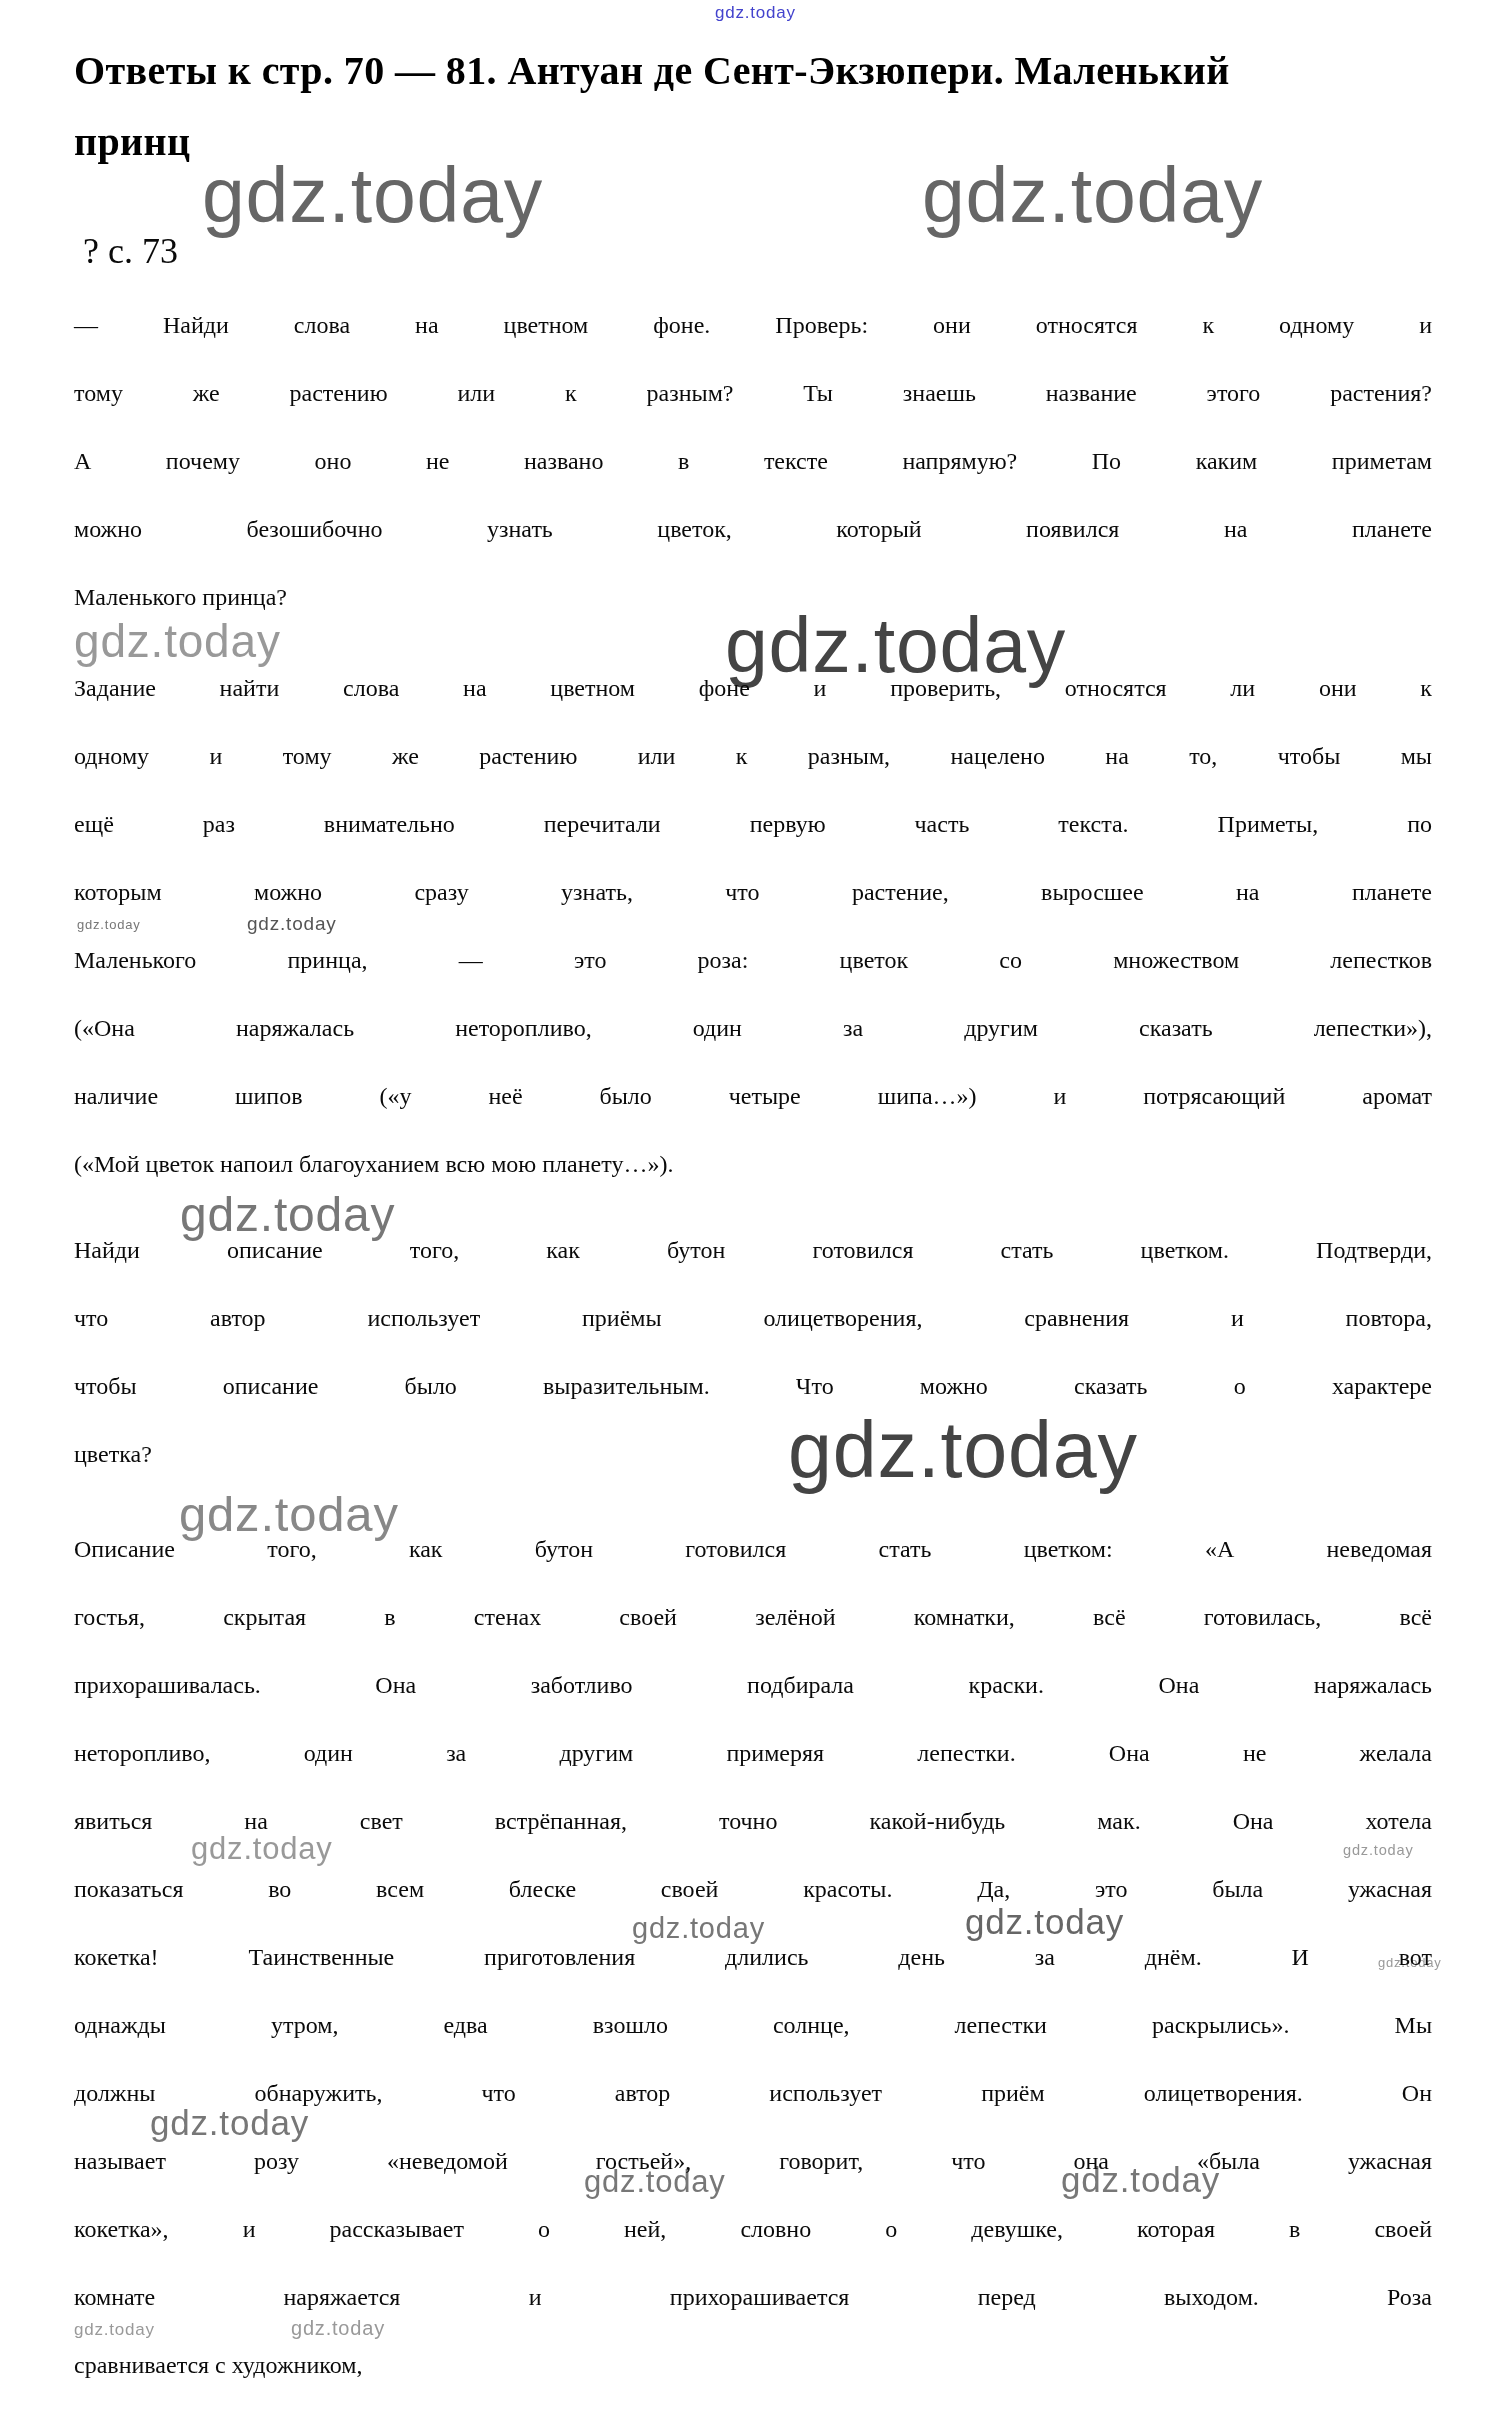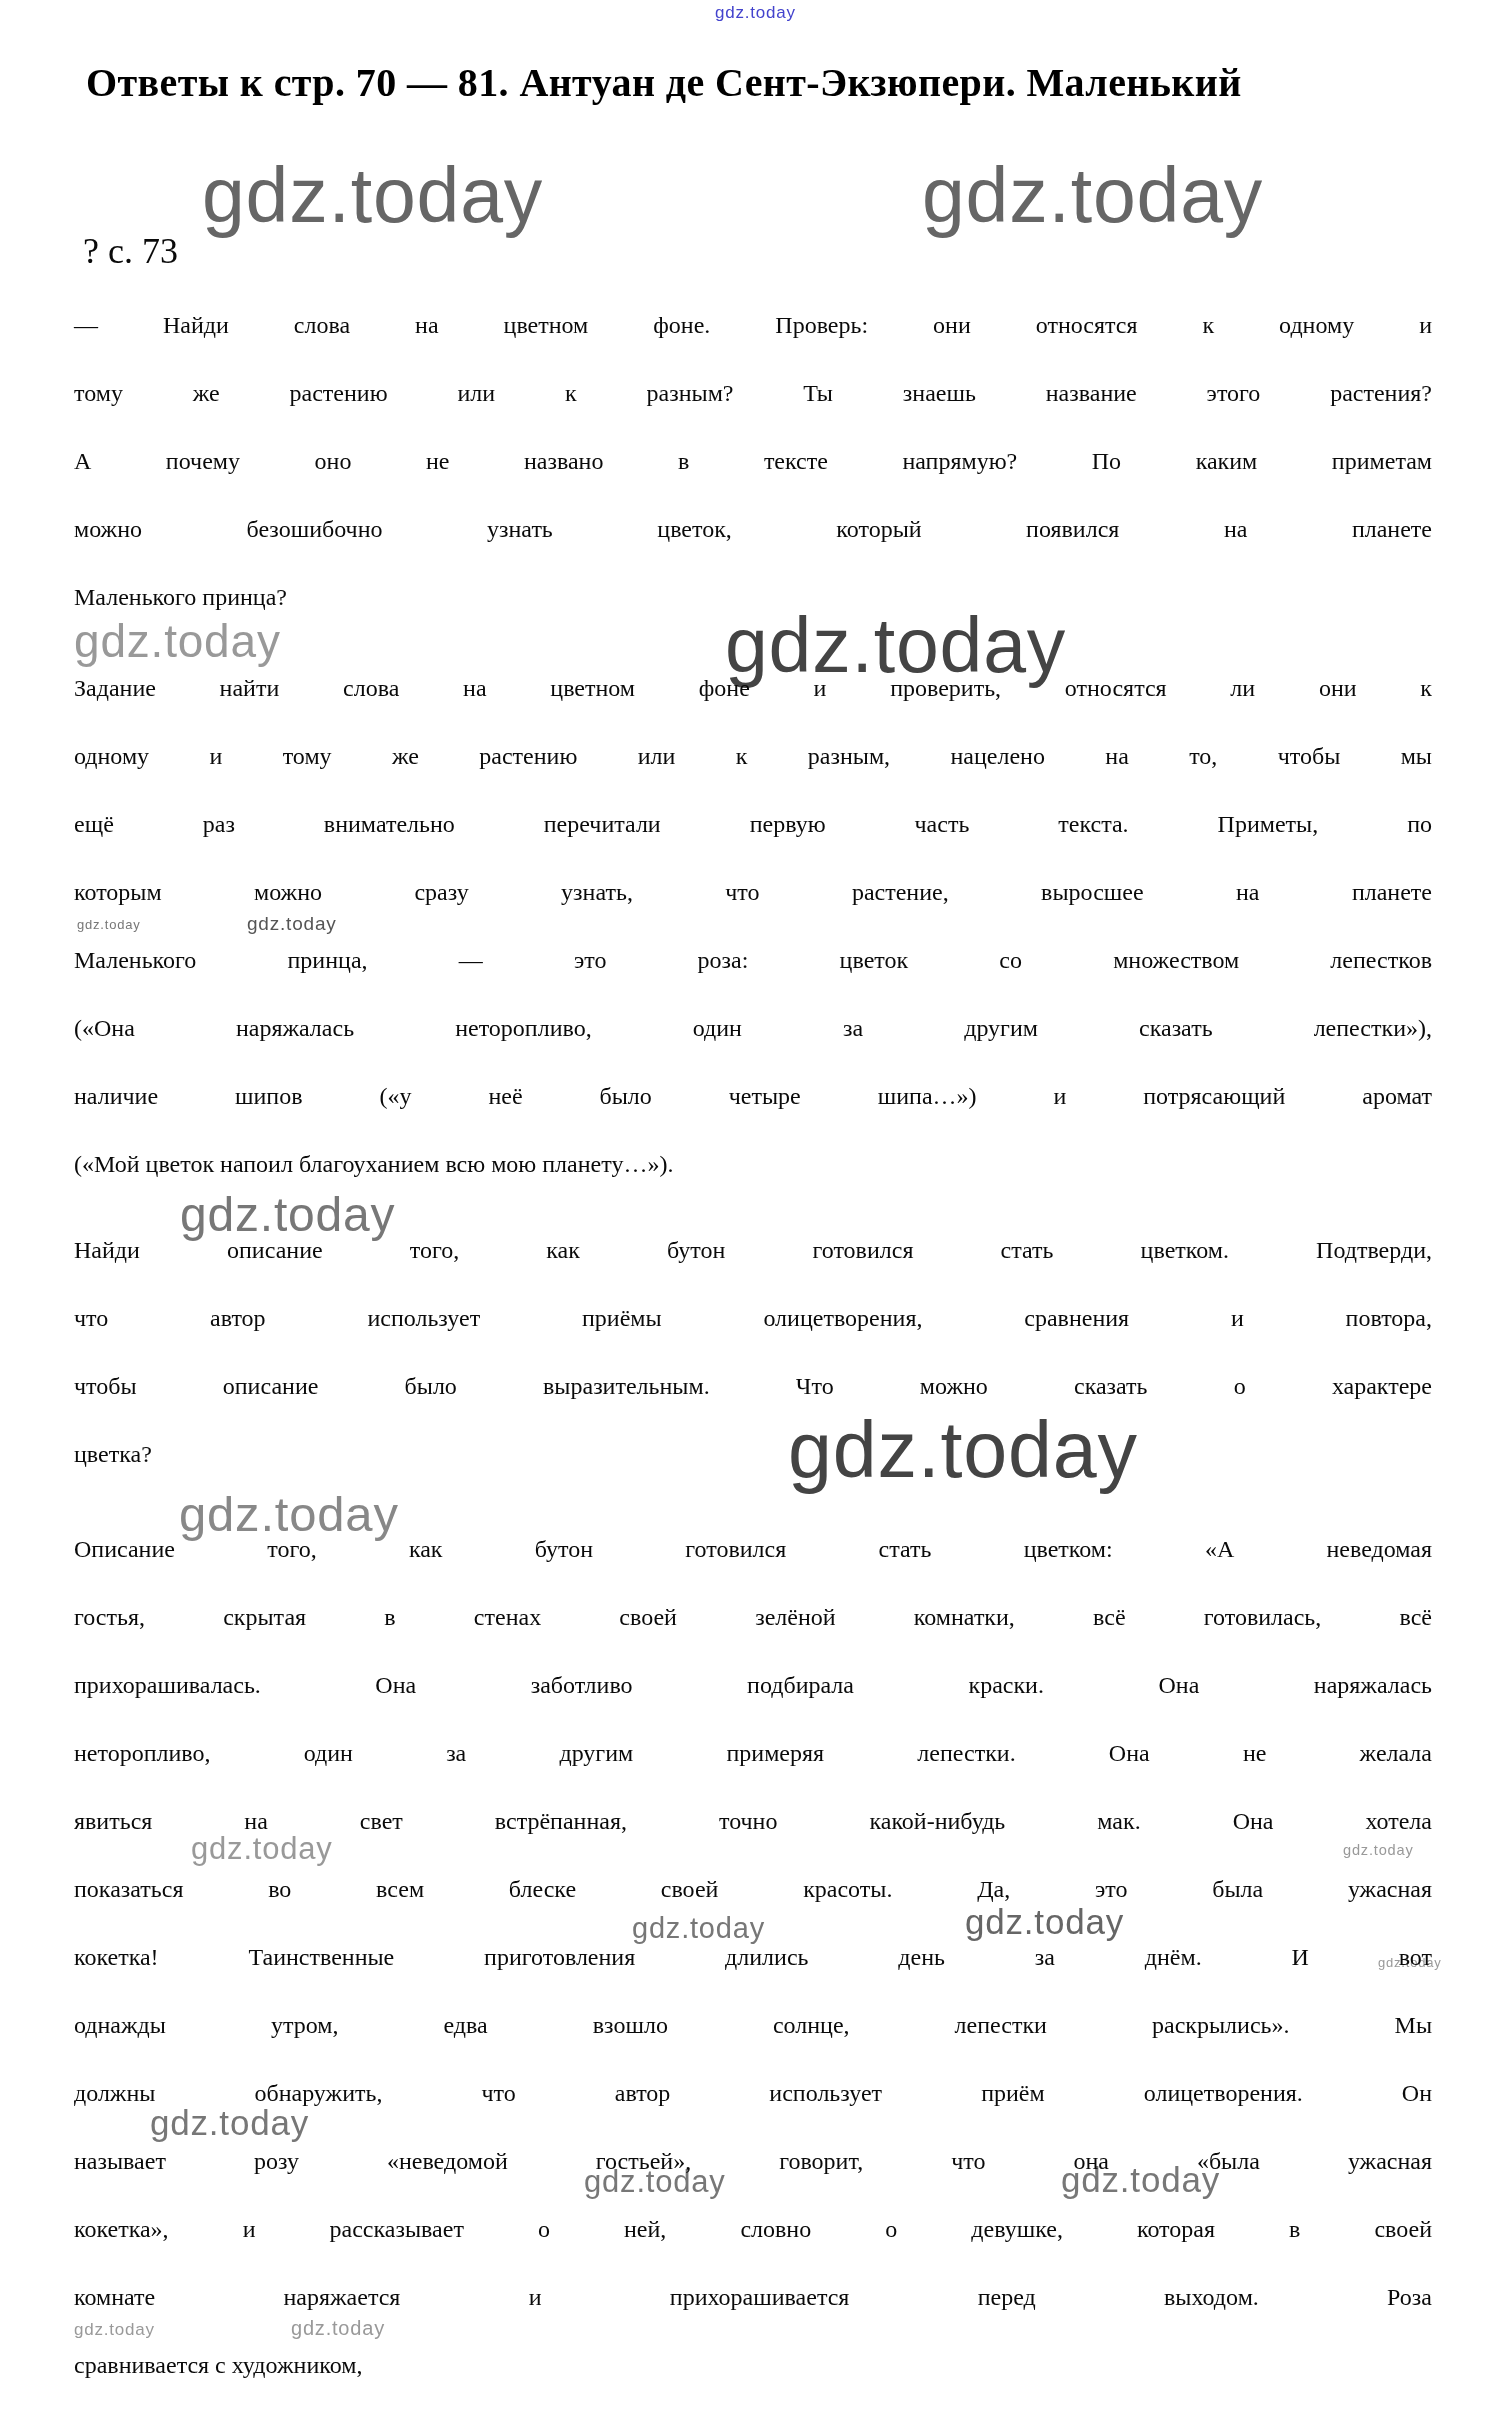--- a/index.html
+++ b/index.html
@@ -11,21 +11,21 @@
     overflow: hidden;
     font-family: "Liberation Serif", "DejaVu Serif", serif;
     color: #0a0a0a;
     padding-left: 21px;
   }
   
   .doc-title {
     position: absolute;
     left: 74px;
     top: 35px;
-    margin: 12px;
+    margin: 0;
     font-size: 40px;
     line-height: 71px;
     font-weight: 700;
     letter-spacing: 0.4px;
     color: #000000;
   }
   .doc-title .hline { display: block; white-space: nowrap; }
   
   .page-ref {
     position: absolute;
@@ -108,20 +108,21 @@
   <span class="wm wm-s4">gdz.today</span>
   <span class="wm wm-s5">gdz.today</span>
   <span class="wm wm-s6">gdz.today</span>
   <span class="wm wm-s7">gdz.today</span>
   <span class="wm wm-s8">gdz.today</span>
   <span class="wm wm-s9">gdz.today</span>
   <span class="wm wm-s10">gdz.today</span>
 
   <h1 class="doc-title">
     <span class="hline">Ответы к стр. 70 — 81. Антуан де Сент-Экзюпери. Маленький</span>
+    <span class="hline">принц</span>
   </h1>
 
   <div class="page-ref">? с. 73</div>
 
   <div class="para q1">
     <div class="ln">— Найди слова на цветном фоне. Проверь: они относятся к одному и</div>
     <div class="ln">тому же растению или к разным? Ты знаешь название этого растения?</div>
     <div class="ln">А почему оно не названо в тексте напрямую? По каким приметам</div>
     <div class="ln">можно безошибочно узнать цветок, который появился на планете</div>
     <div class="ln last">Маленького принца?</div>

